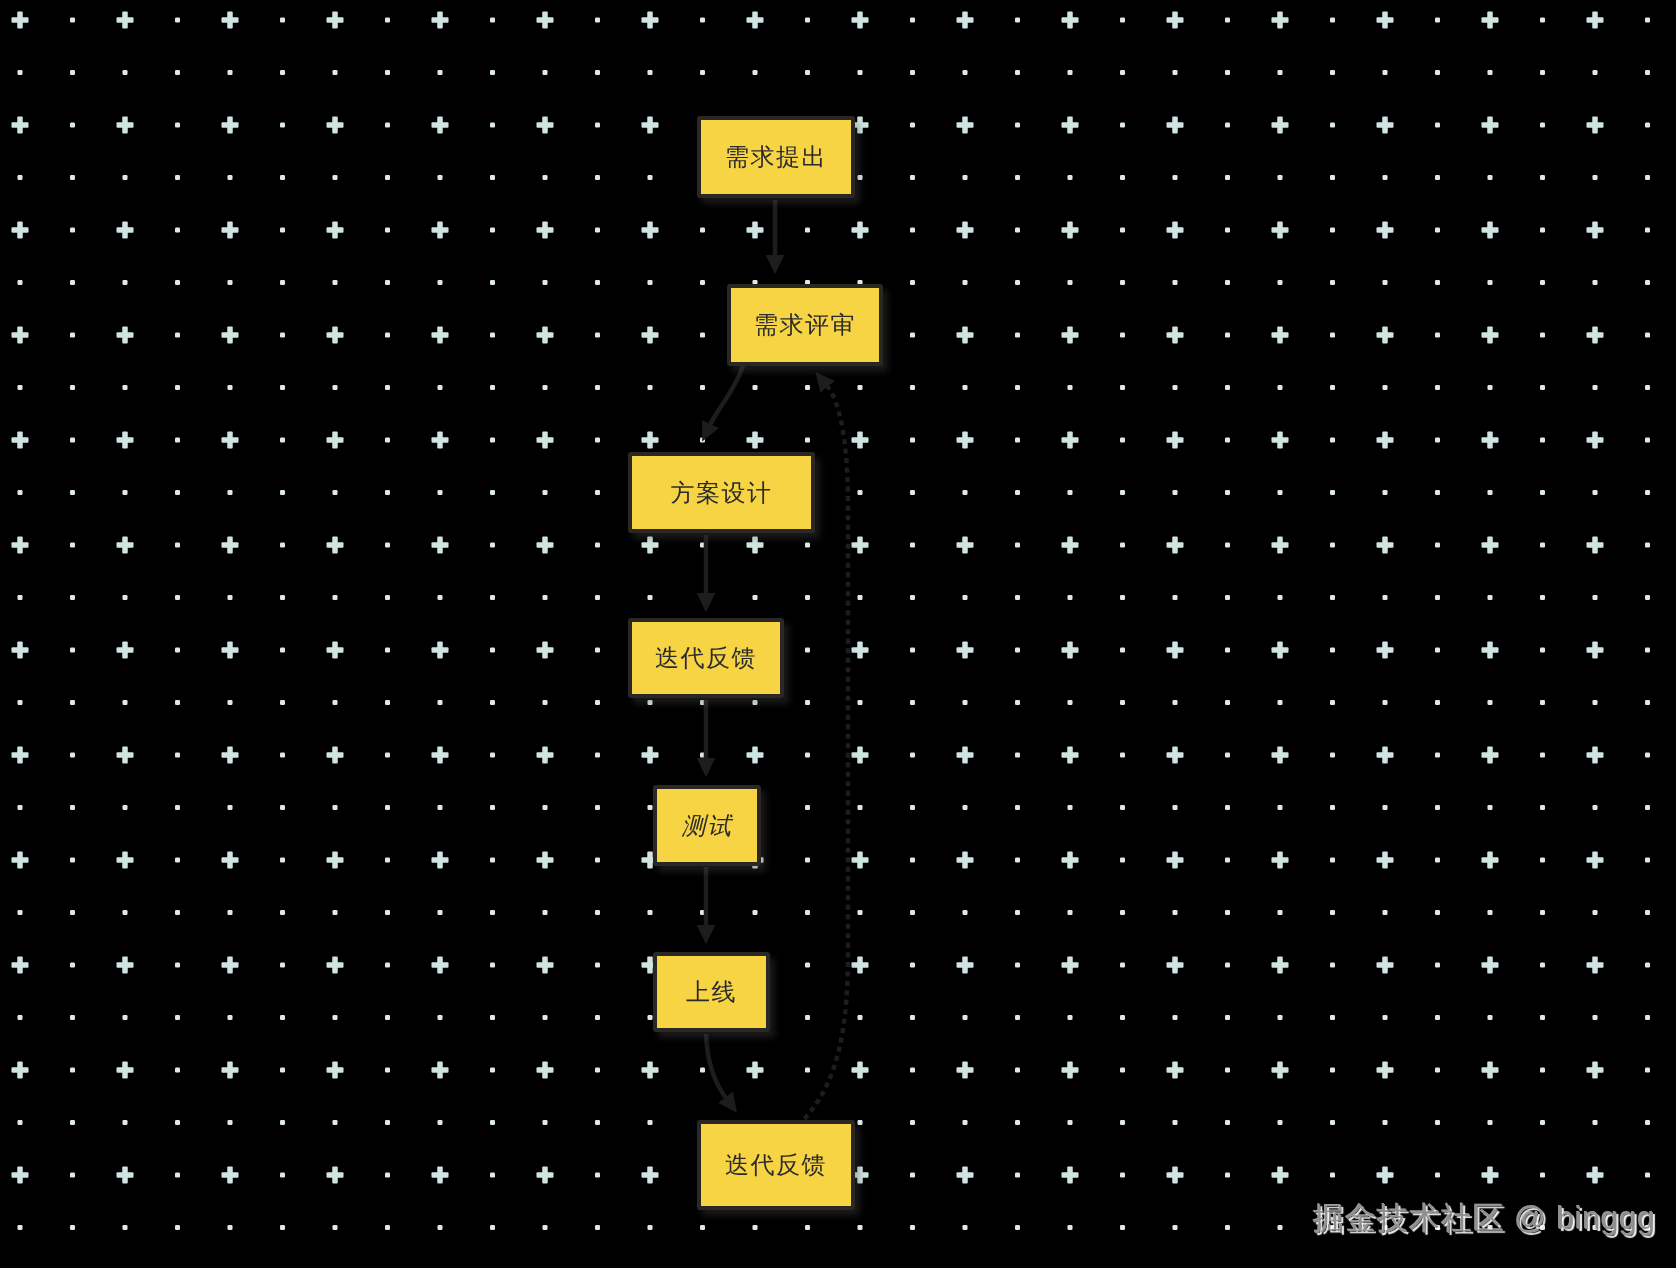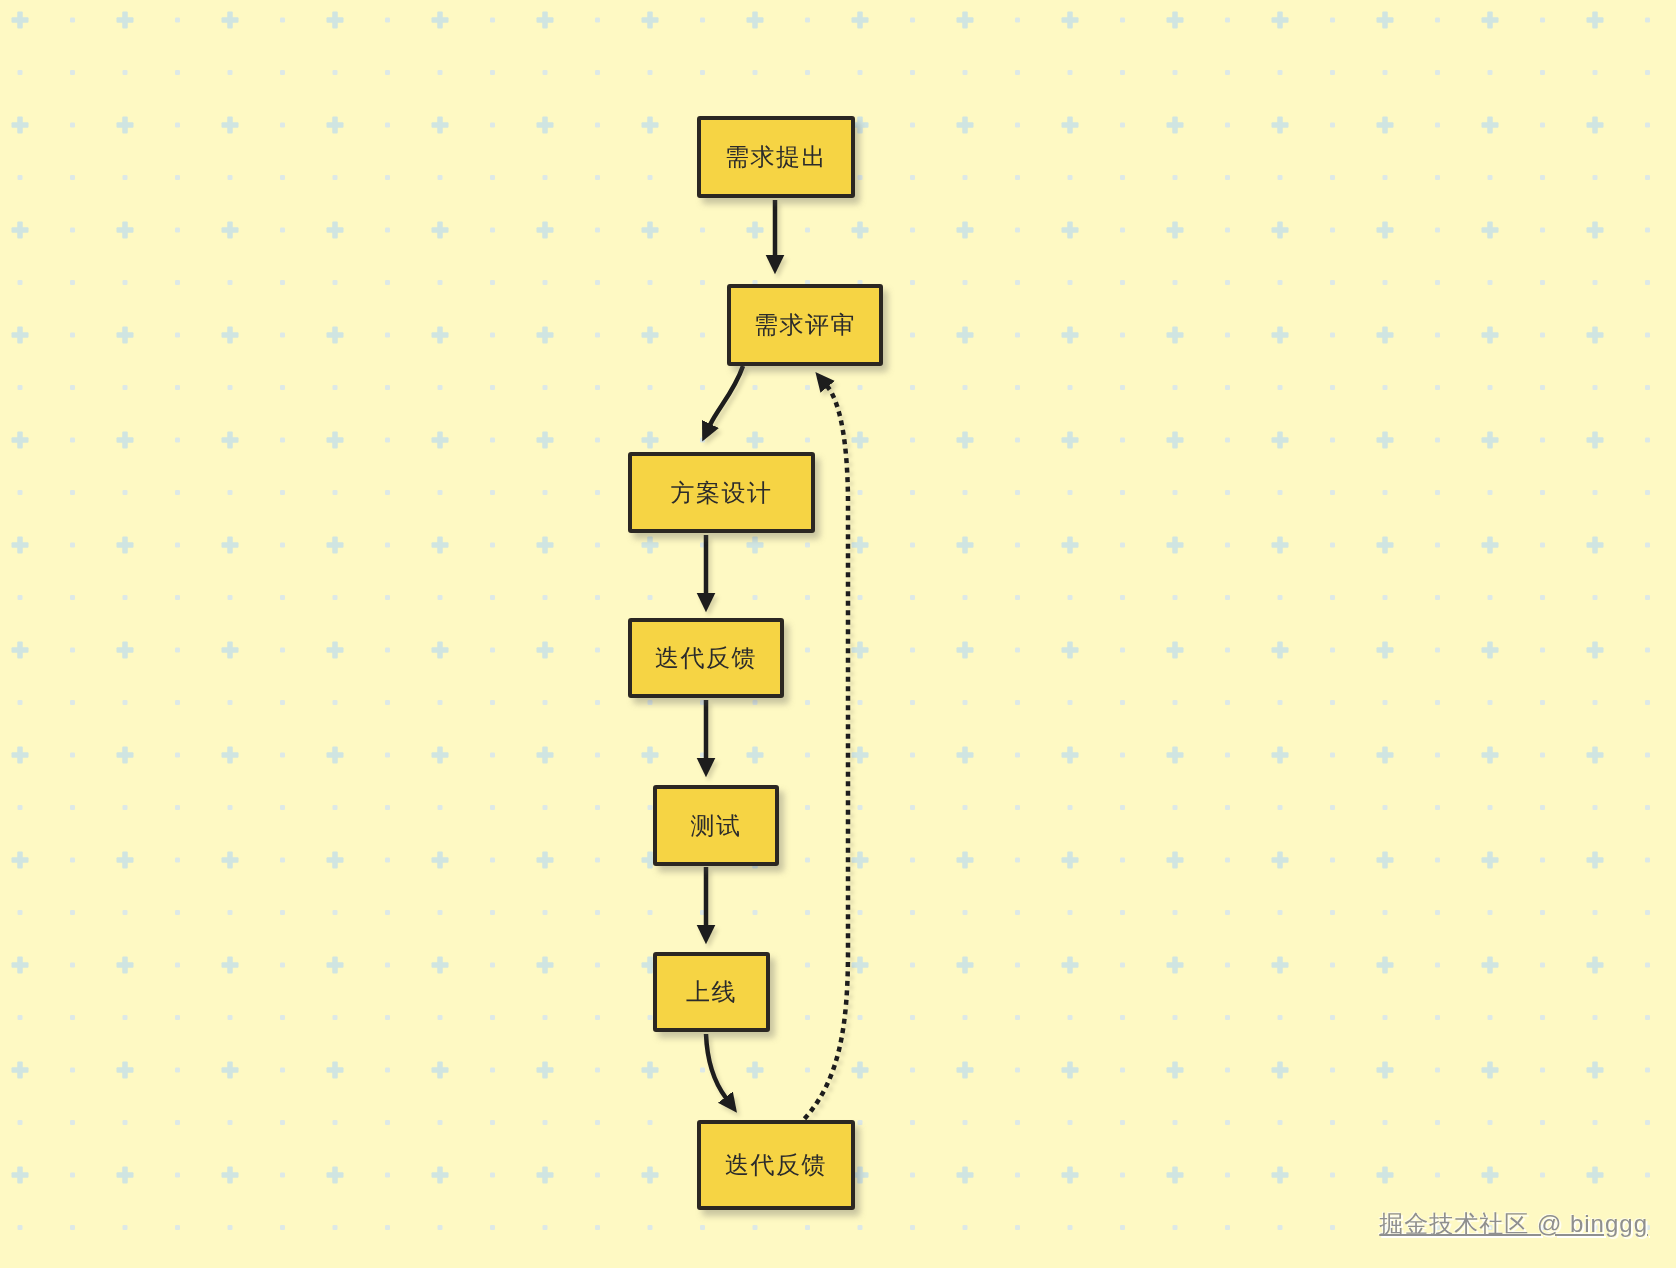--- a/index.html
+++ b/index.html
@@ -6,21 +6,21 @@
     margin: 0;
     padding: 0;
     background: #fbfdfc;
     font-family: "Liberation Sans", "DejaVu Sans", sans-serif;
   }
   .stage {
     position: relative;
     width: 1676px;
     height: 1268px;
     overflow: hidden;
-    background: #fef9c3;
+    background: #000000;
   }
   svg.layer {
     position: absolute;
     left: 0; top: 0;
     width: 1676px;
     height: 1268px;
     display: block;
   }
   svg.edges-layer {
     filter: drop-shadow(3px 4px 2px rgba(0,0,0,0.15));
@@ -53,33 +53,32 @@
   .node .lbl {
     font-size: 24px;
     color: #2b2b2b;
     letter-spacing: 1.5px;
     white-space: nowrap;
   }
   .n1 { left: 697px; top: 116px;  width: 158px; height: 82px; }
   .n2 { left: 727px; top: 284px;  width: 156px; height: 82px; }
   .n3 { left: 628px; top: 452px;  width: 187px; height: 81px; }
   .n4 { left: 628px; top: 618px;  width: 156px; height: 80px; }
-  .n5 { left: 653px; top: 785px;  width: 126px; height: 81px; }
+  .n5 { left: 653px; top: 785px;  width: 108px; height: 81px; font-style: italic; }
   .n6 { left: 653px; top: 952px;  width: 117px; height: 80px; }
   .n7 { left: 697px; top: 1120px; width: 158px; height: 90px; }
   .watermark {
     position: absolute;
-    right: 28px;
+    right: 20px;
     bottom: 28px;
-    font-size: 24px;
+    font-size: 31px;
     color: #8f8f8f;
     letter-spacing: 1px;
     text-shadow: 2px 2px 1px rgba(255,255,255,0.95), -1px -1px 0 rgba(255,255,255,0.6);
     user-select: none;
-    text-decoration: underline;
   }
 </style>
 </head>
 <body>
 
 <div class="stage">
 
   <svg class="layer" viewBox="0 0 1676 1268" aria-hidden="true">
     <defs>
       <pattern id="grid" width="105" height="105" patternUnits="userSpaceOnUse">

